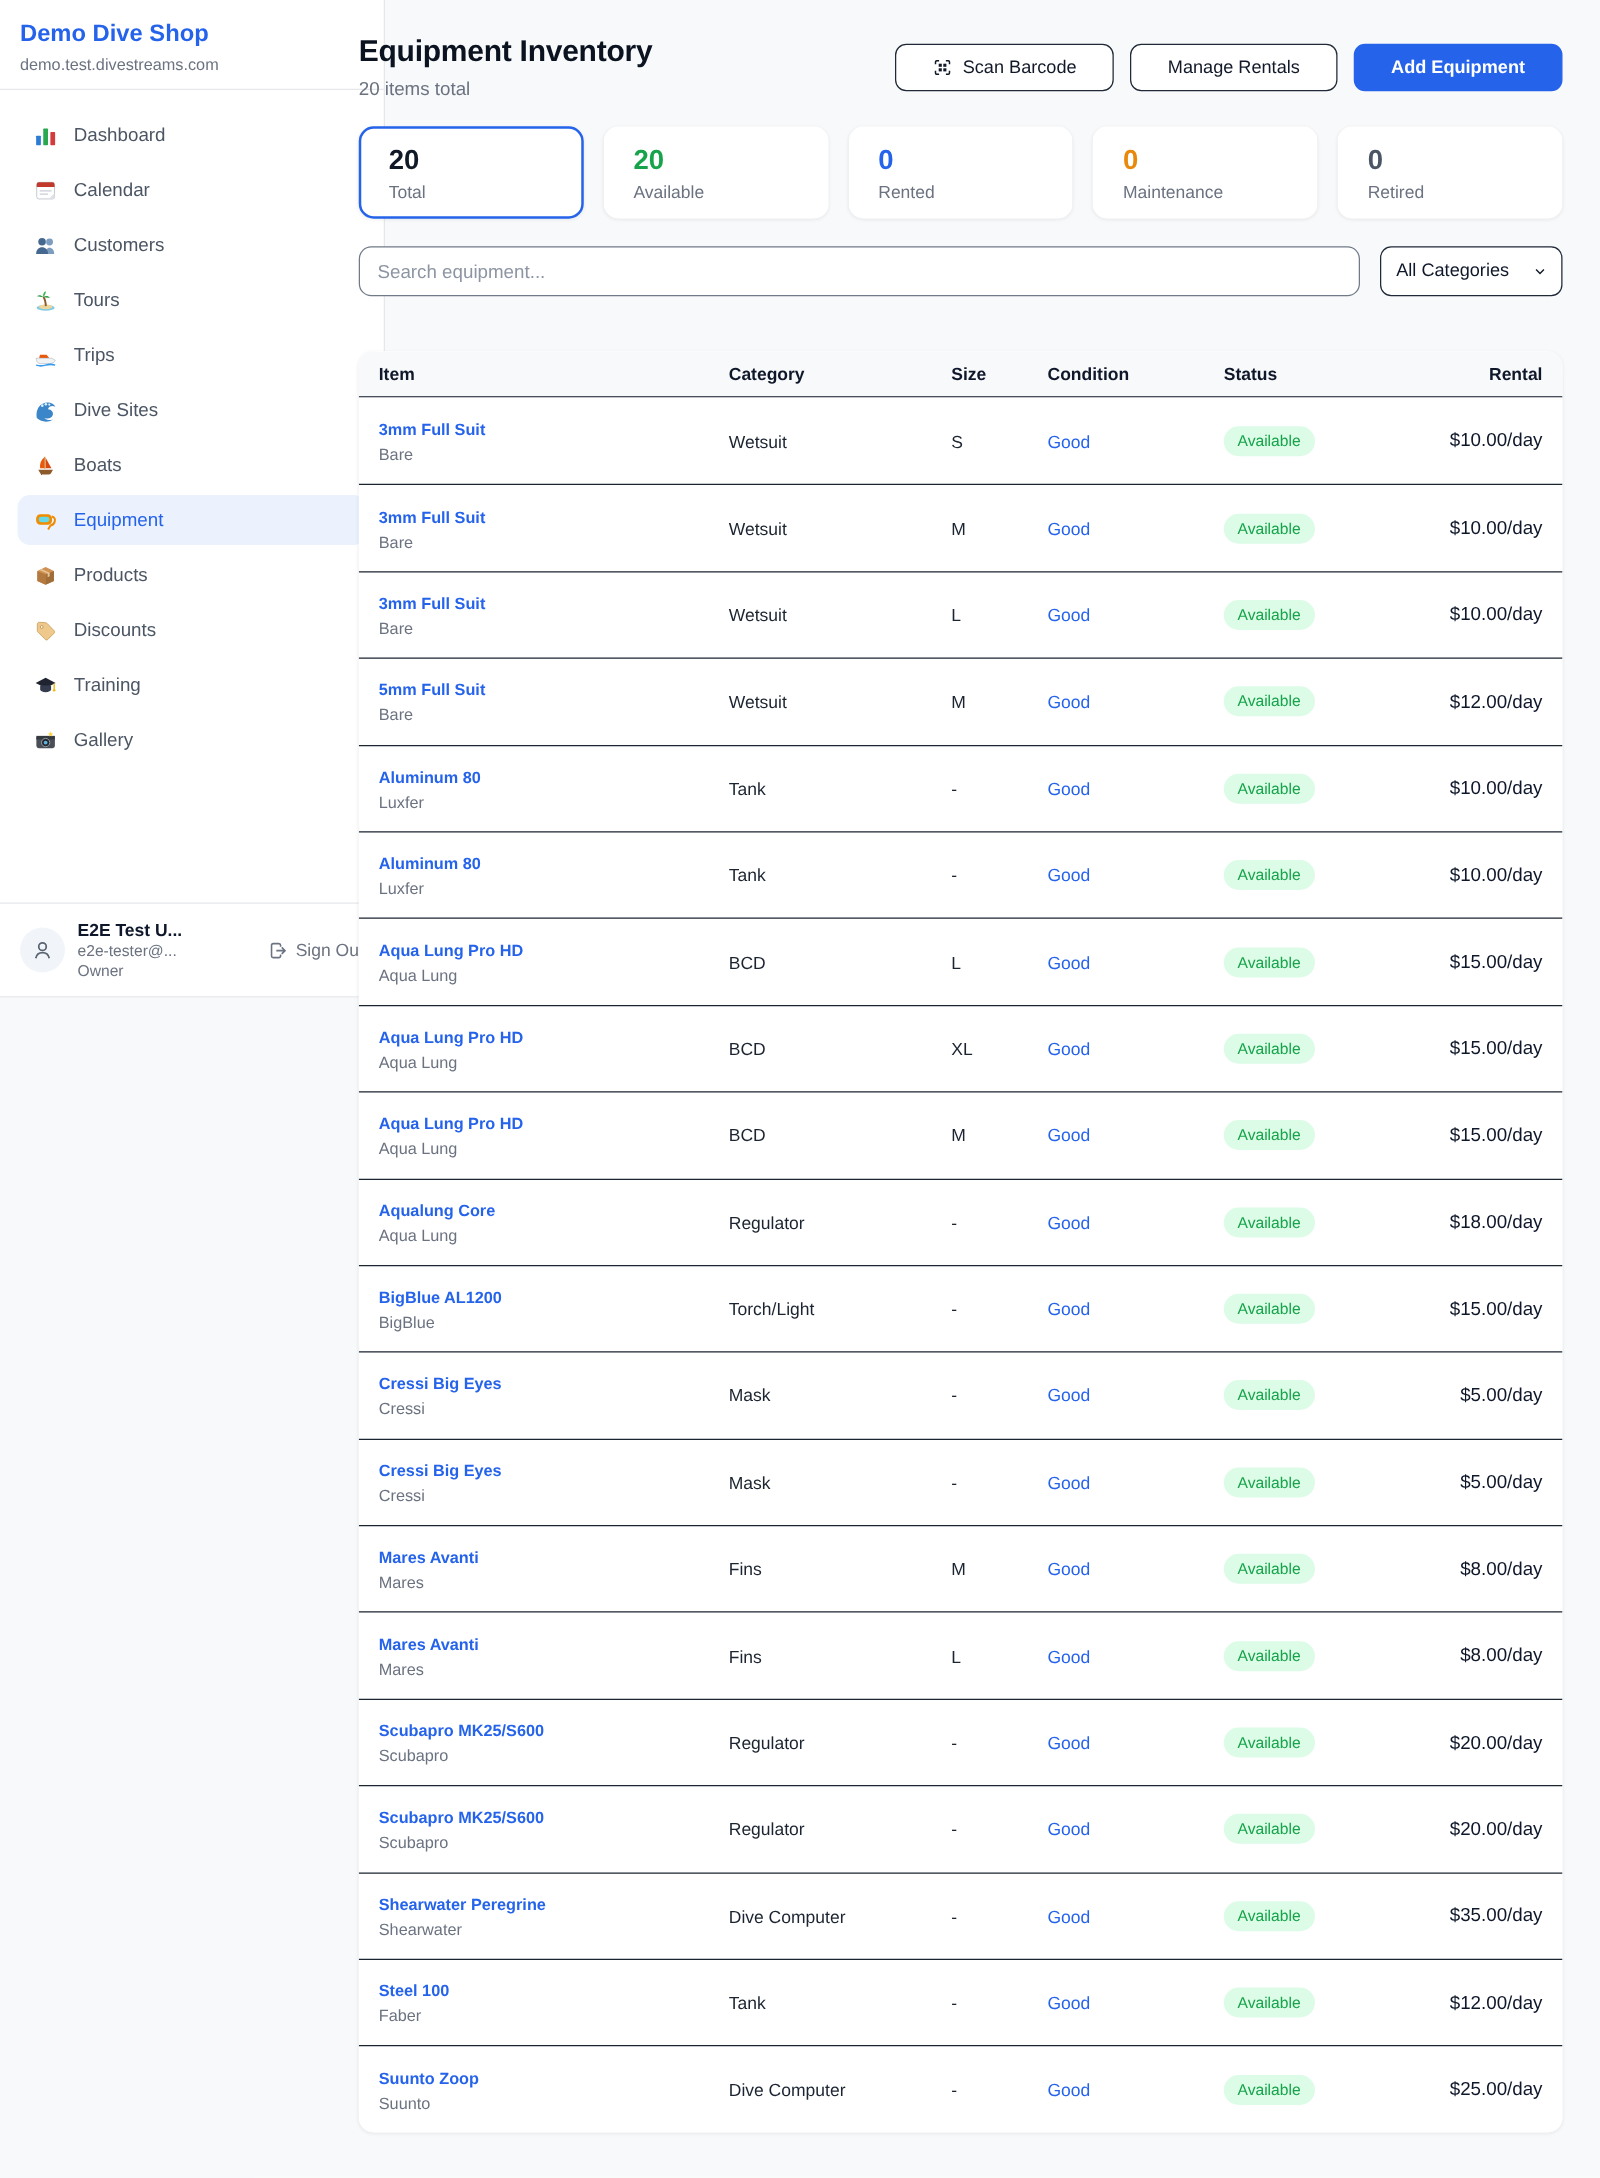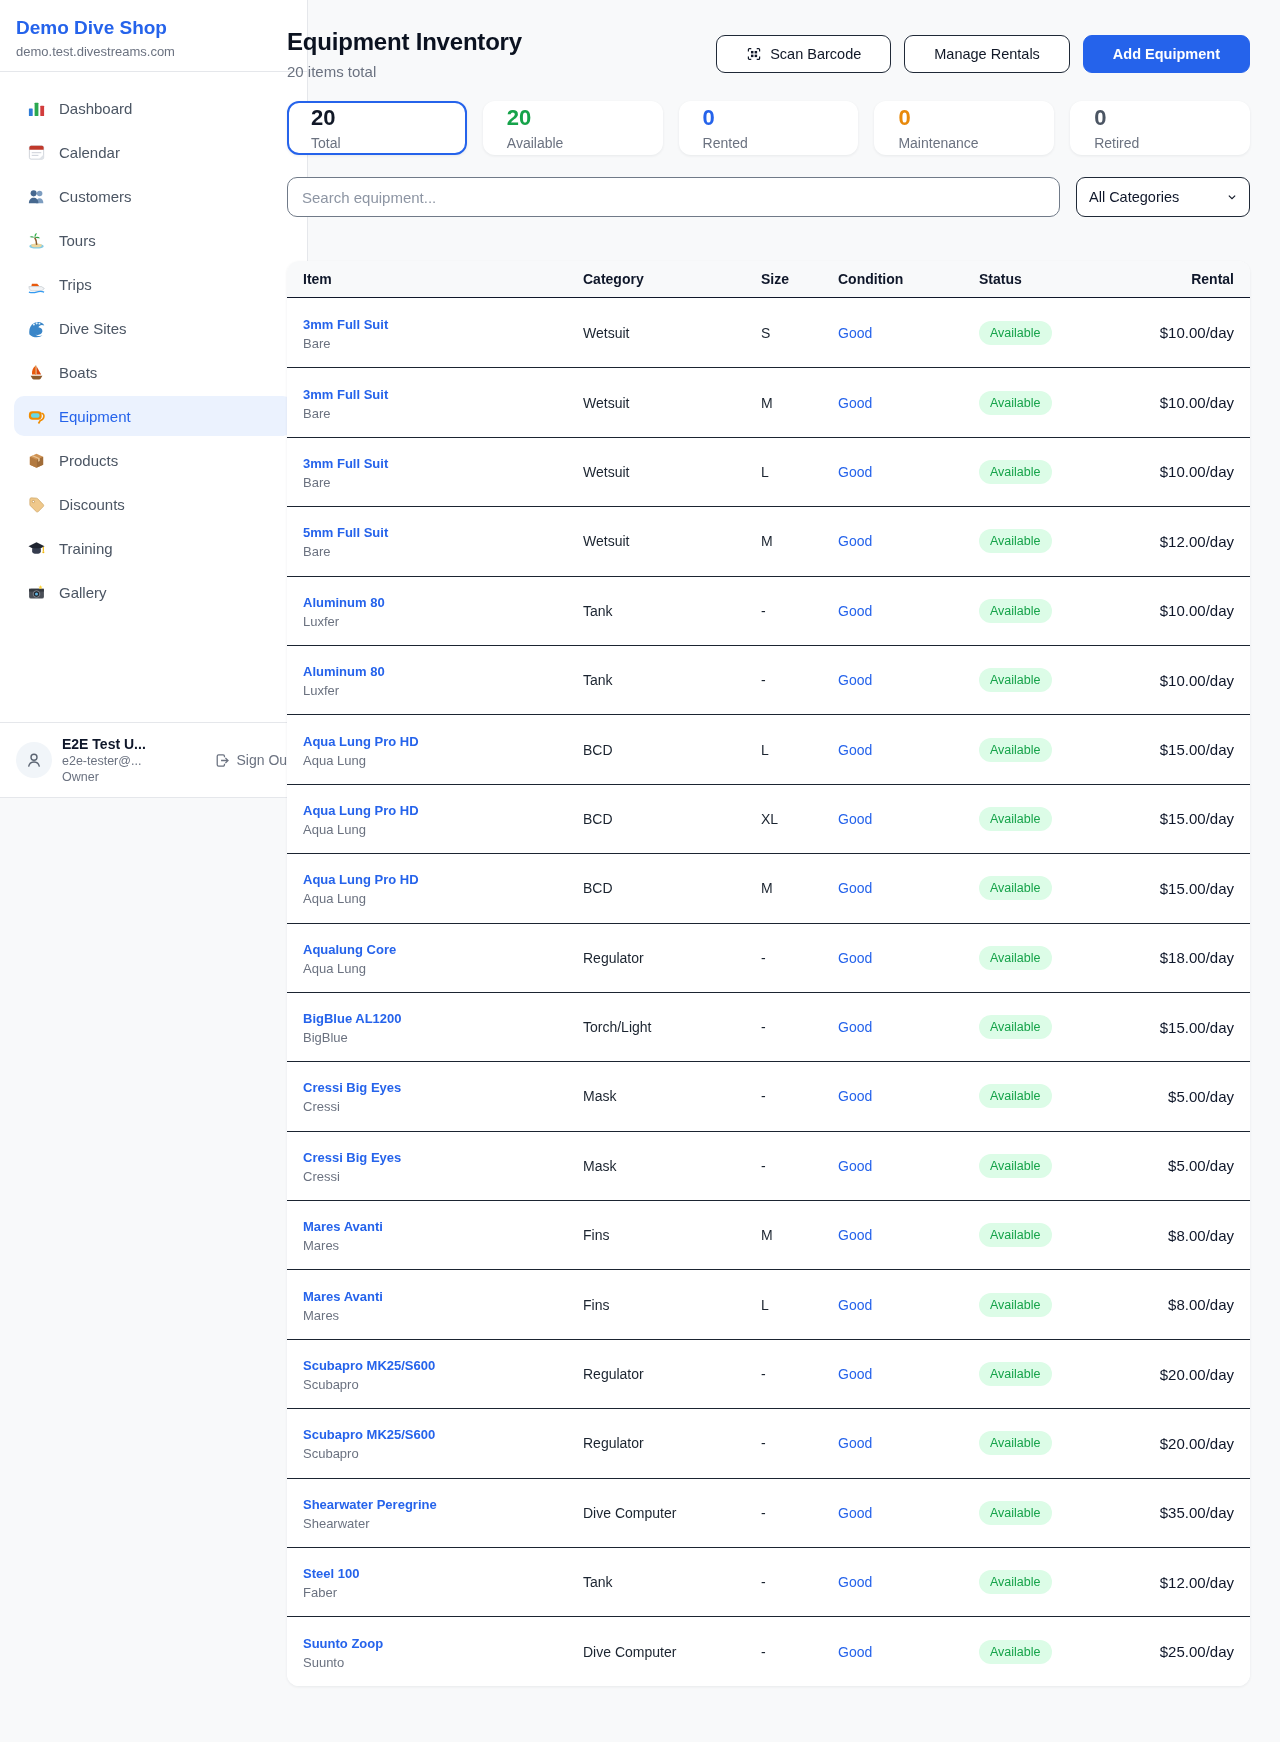--- a/index.html
+++ b/index.html
@@ -35,30 +35,30 @@
   .page-title { font-size:24px; font-weight:700; color:#0b1220; letter-spacing:-0.2px; }
   .page-sub { font-size:15px; color:#6b7280; margin-top:7px; }
   .head-actions { display:flex; gap:13px; margin-top:7px; }
   .btn { height:38px; border-radius:9px; display:flex; align-items:center; gap:8px;
     padding:0 29px; font-size:14.5px; font-weight:500; cursor:pointer; background:#fff;
     border:1px solid #1f2937; color:#111827; }
   .btn-primary { background:#2563eb; border-color:#2563eb; color:#fff; font-weight:600; }
 
   .stats { display:flex; gap:16px; margin-top:21px; }
   .stat { flex:1; background:#fff; border:2px solid transparent; border-radius:12px;
-    padding:2px 22px; box-shadow:0 1px 3px rgba(16,24,40,.07); cursor:pointer; }
+    padding:12px 22px; box-shadow:0 1px 3px rgba(16,24,40,.07); cursor:pointer; }
   .stat.selected { border-color:#2563eb; }
   .stat-num { font-size:22px; font-weight:700; }
   .stat-label { font-size:14px; color:#6b7280; margin-top:4px; }
 
   .filters { display:flex; gap:16px; margin-top:22px; }
   .search { flex:1; height:40px; border:1px solid #707a88; border-radius:10px; background:#fff;
     padding:0 14px; font-size:15px; color:#111827; font-family:"Liberation Sans",sans-serif; outline:none; }
   .search::placeholder { color:#8d95a3; }
-  .select { width:174px; height:40px; border:1px solid #1f2937; border-radius:9px; background:#fff;
+  .select { width:146px; height:40px; border:1px solid #1f2937; border-radius:9px; background:#fff;
     display:flex; align-items:center; justify-content:space-between; padding:0 10px 0 12px;
     font-size:14.5px; color:#0f172a; cursor:pointer; }
 
   
   .table-card { margin-top:44px; background:#fff; border-radius:12px; overflow:hidden;
     box-shadow:0 1px 3px rgba(16,24,40,.07); }
   .thead, .tr { display:grid; grid-template-columns:280px 178px 77px 141px 155px 1fr;
     align-items:center; padding:0 16px; }
   .thead { height:37px; background:#f8f9fa; border-bottom:1.5px solid #0f172a;
     font-size:14px; font-weight:700; color:#0f172a; }

